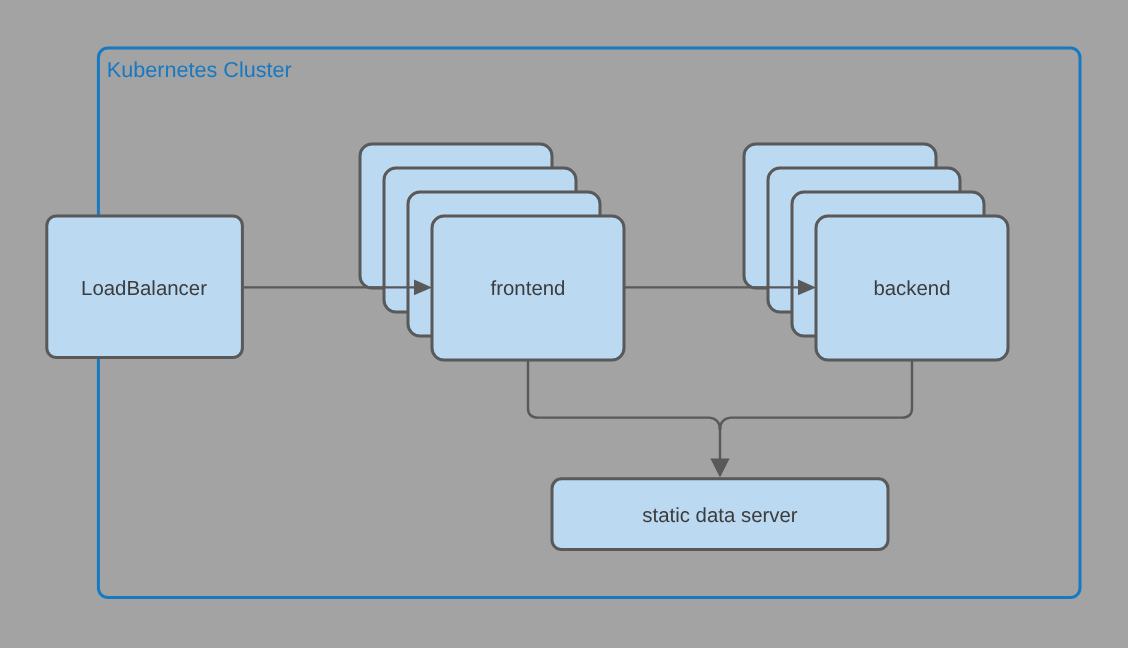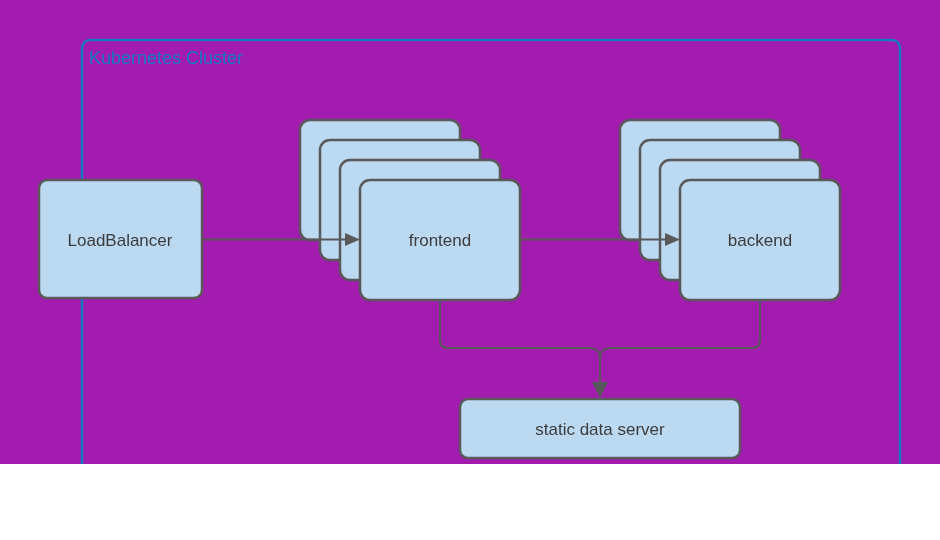--- a/index.html
+++ b/index.html
@@ -3,23 +3,23 @@
 <meta charset="utf-8">
 <style>
   html, body {
     margin: 0;
     padding: 0;
     background: #ffffff;
     font-family: "Liberation Sans", sans-serif;
   }
   .stage {
     width: 940px;
-    height: 464px;
+    height: 540px;
     position: relative;
-    background: #a21caf;
+    background: #a3a3a3;
     overflow: hidden;
   }
   svg { display: block; }
   .cluster-title {
     font-size: 18px;
     font-family: "Liberation Sans", sans-serif;
   }
   .node-label {
     font-size: 17px;
     font-family: "Liberation Sans", sans-serif;

